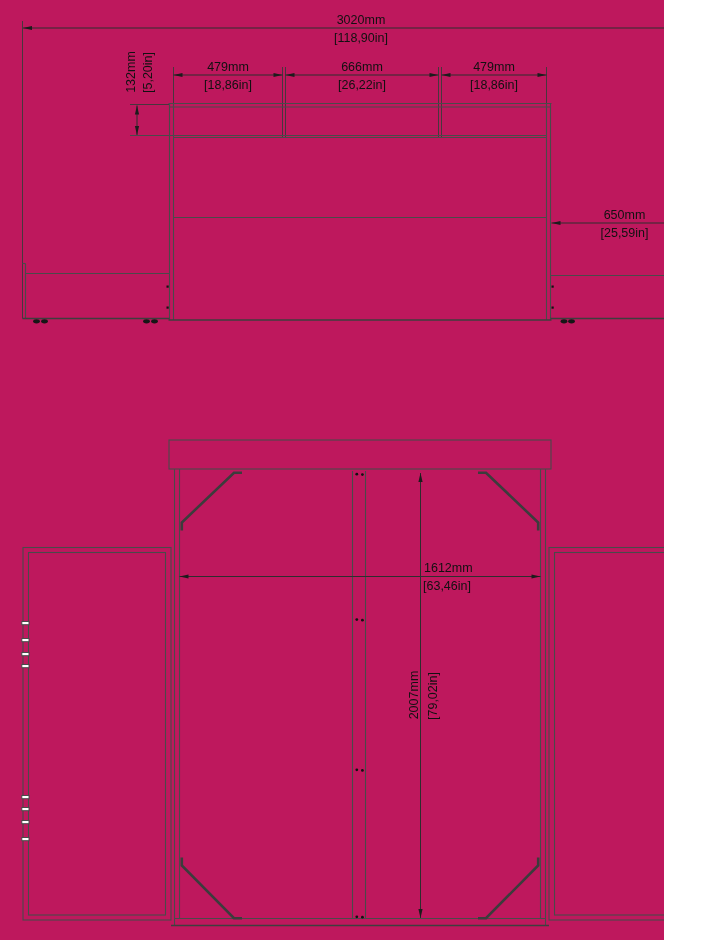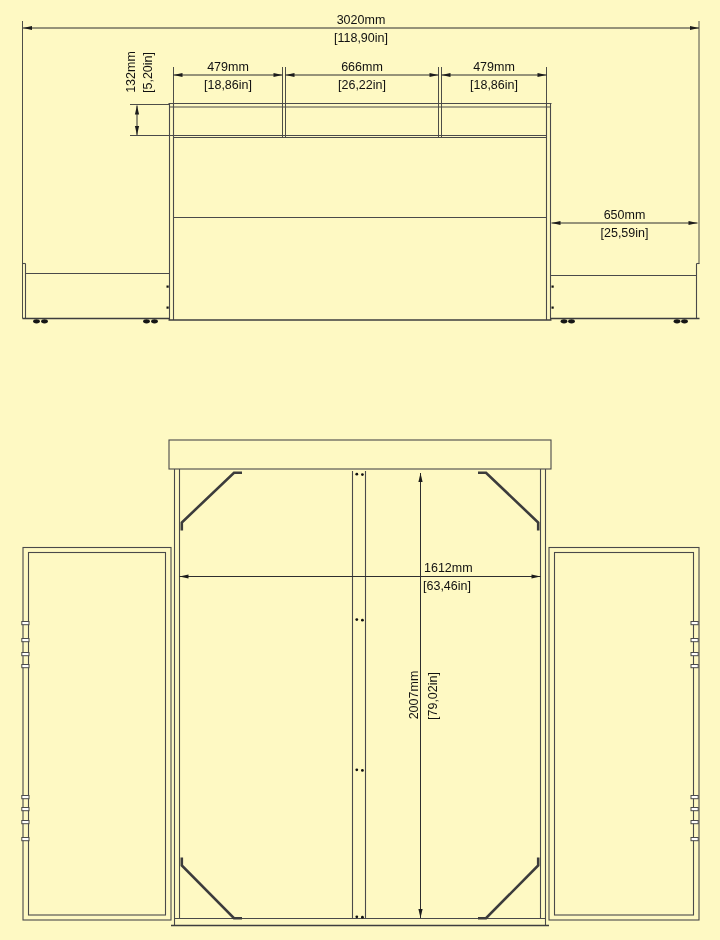--- a/index.html
+++ b/index.html
@@ -1,19 +1,19 @@
 <!DOCTYPE html>
 <html><head>
 <meta charset="utf-8">
 <style>
   html,body{margin:0;padding:0;background:#ffffff;}
   .stage{
     position:relative;
-    width:720px;height:940px;
-    background:#fef9c3;
+    width:664px;height:940px;
+    background:#be185d;
     font-family:"Liberation Sans", sans-serif;
     overflow:hidden;
   }
   svg{display:block;}
   text{
     font-family:"Liberation Sans", sans-serif;
     font-size:12.5px;
     fill:#111111;
   }
   .furn{stroke:#4a4a4a;stroke-width:1.1;fill:none;}

